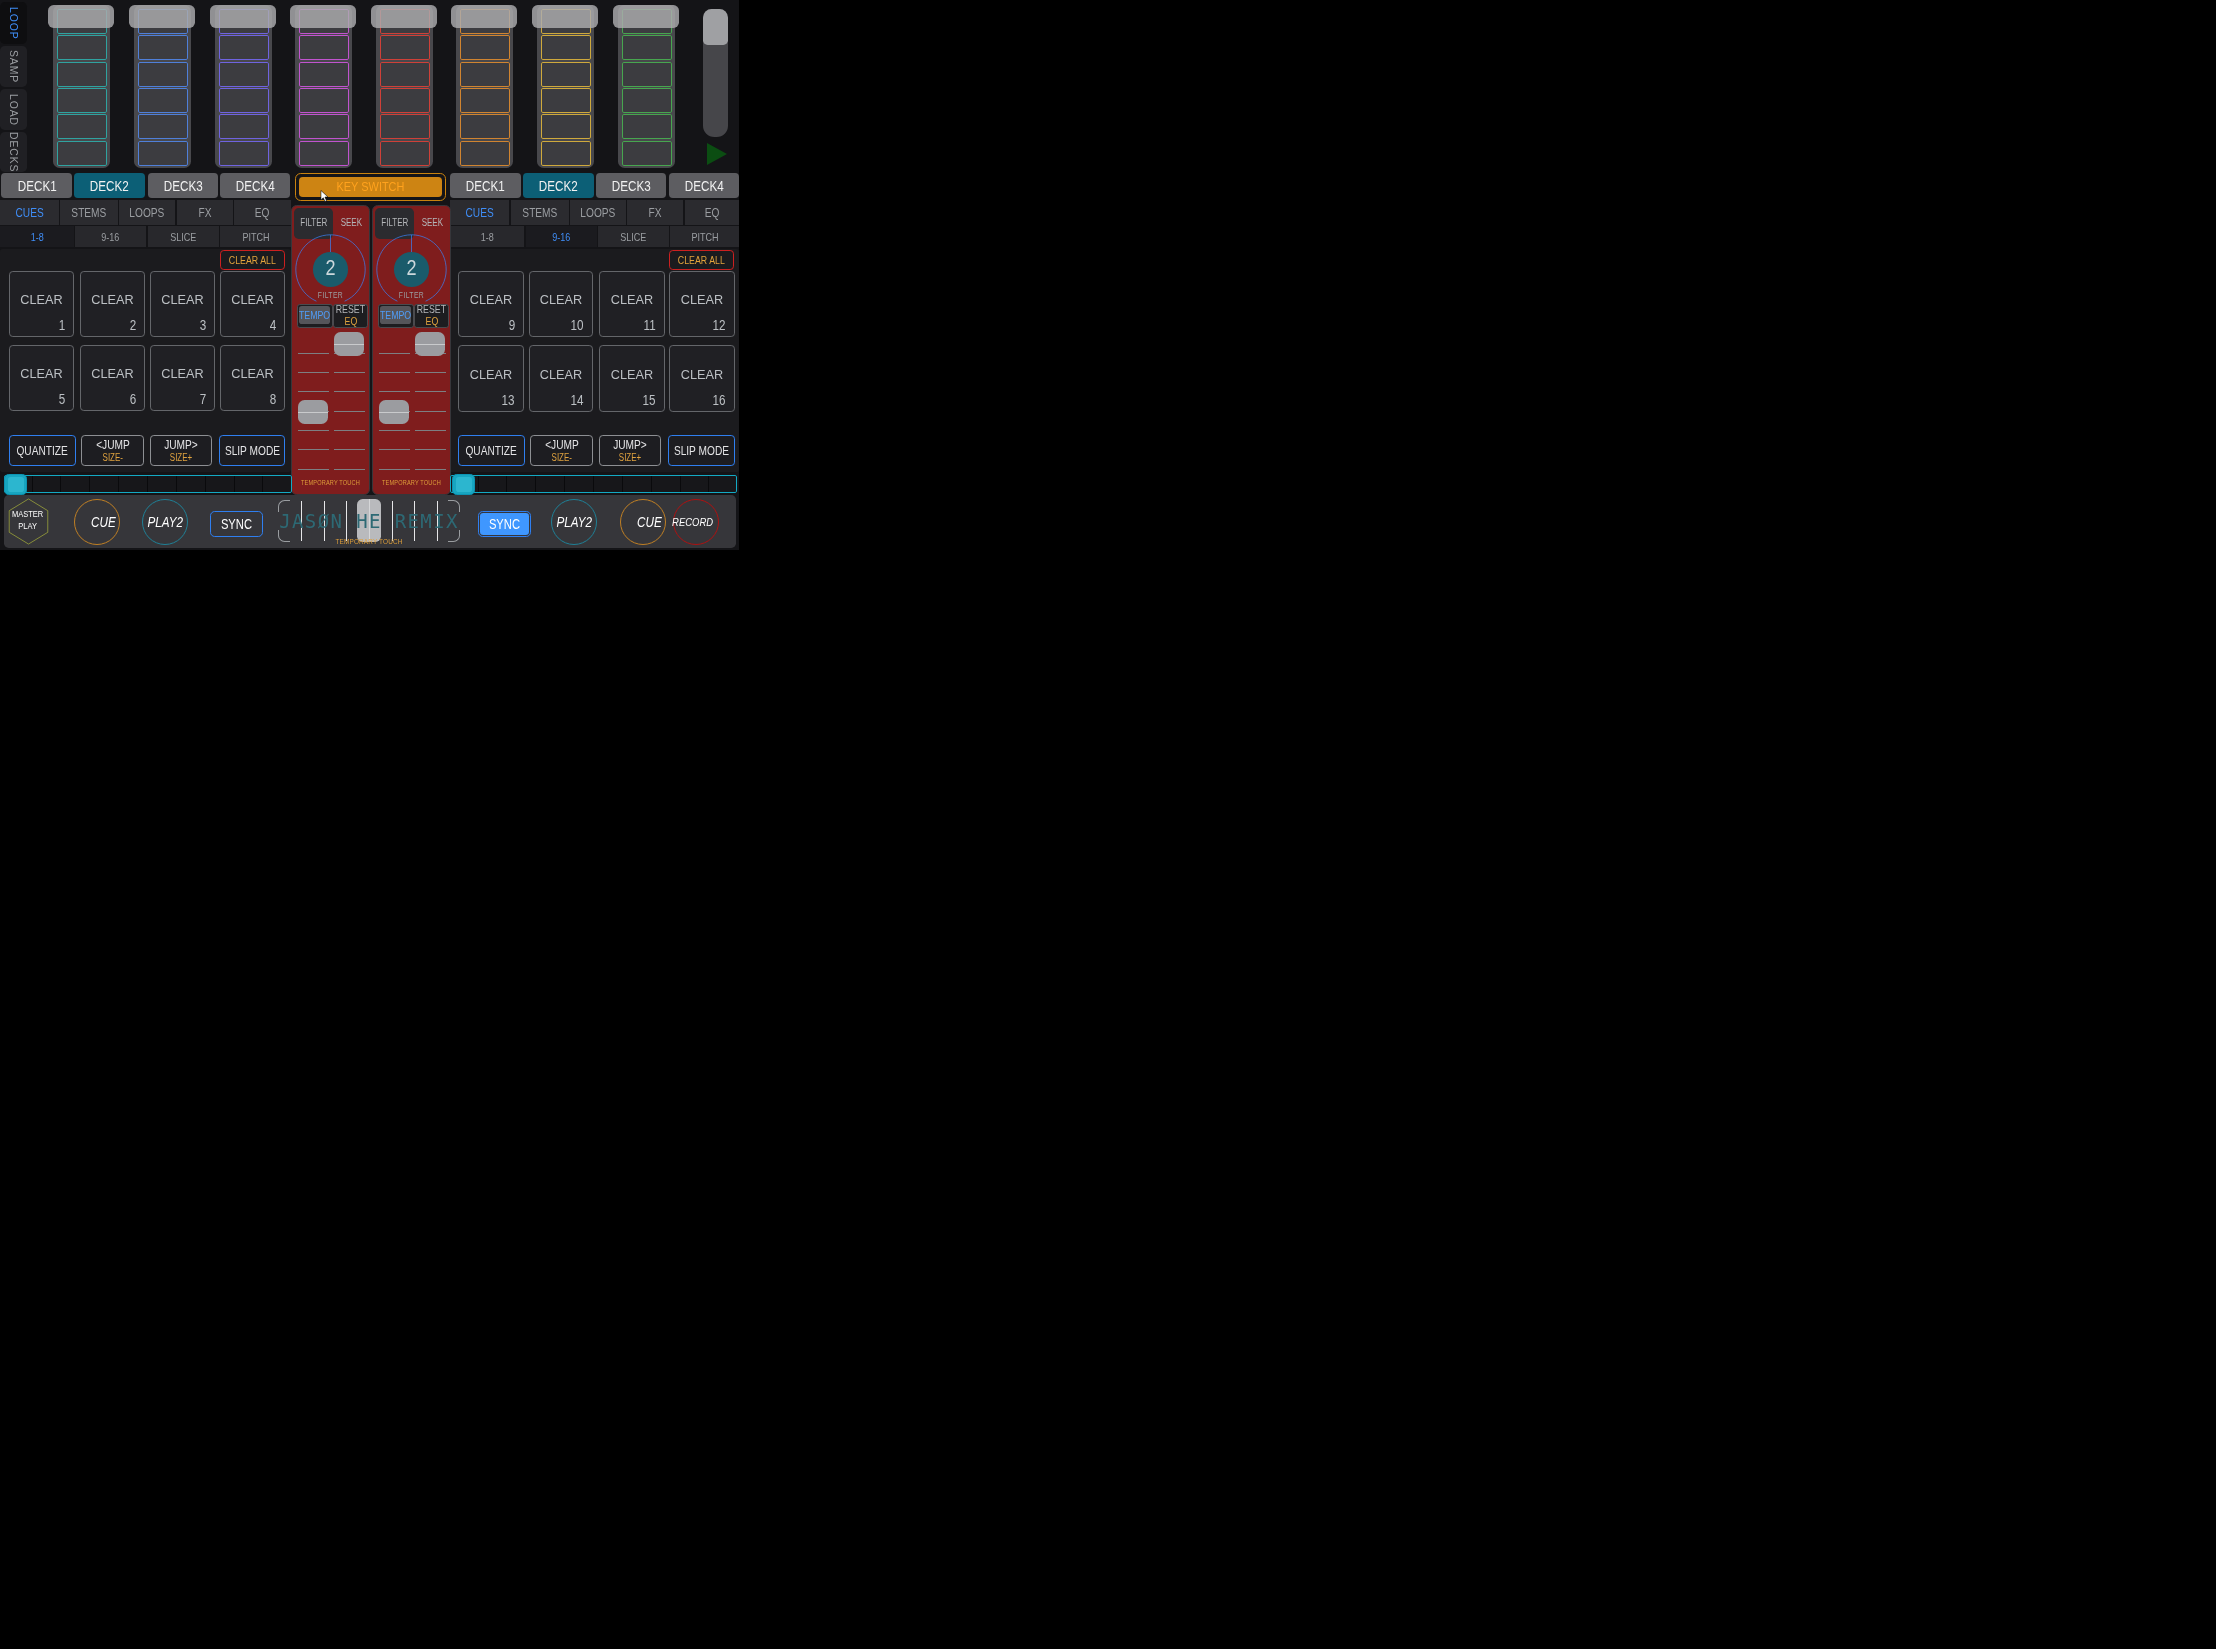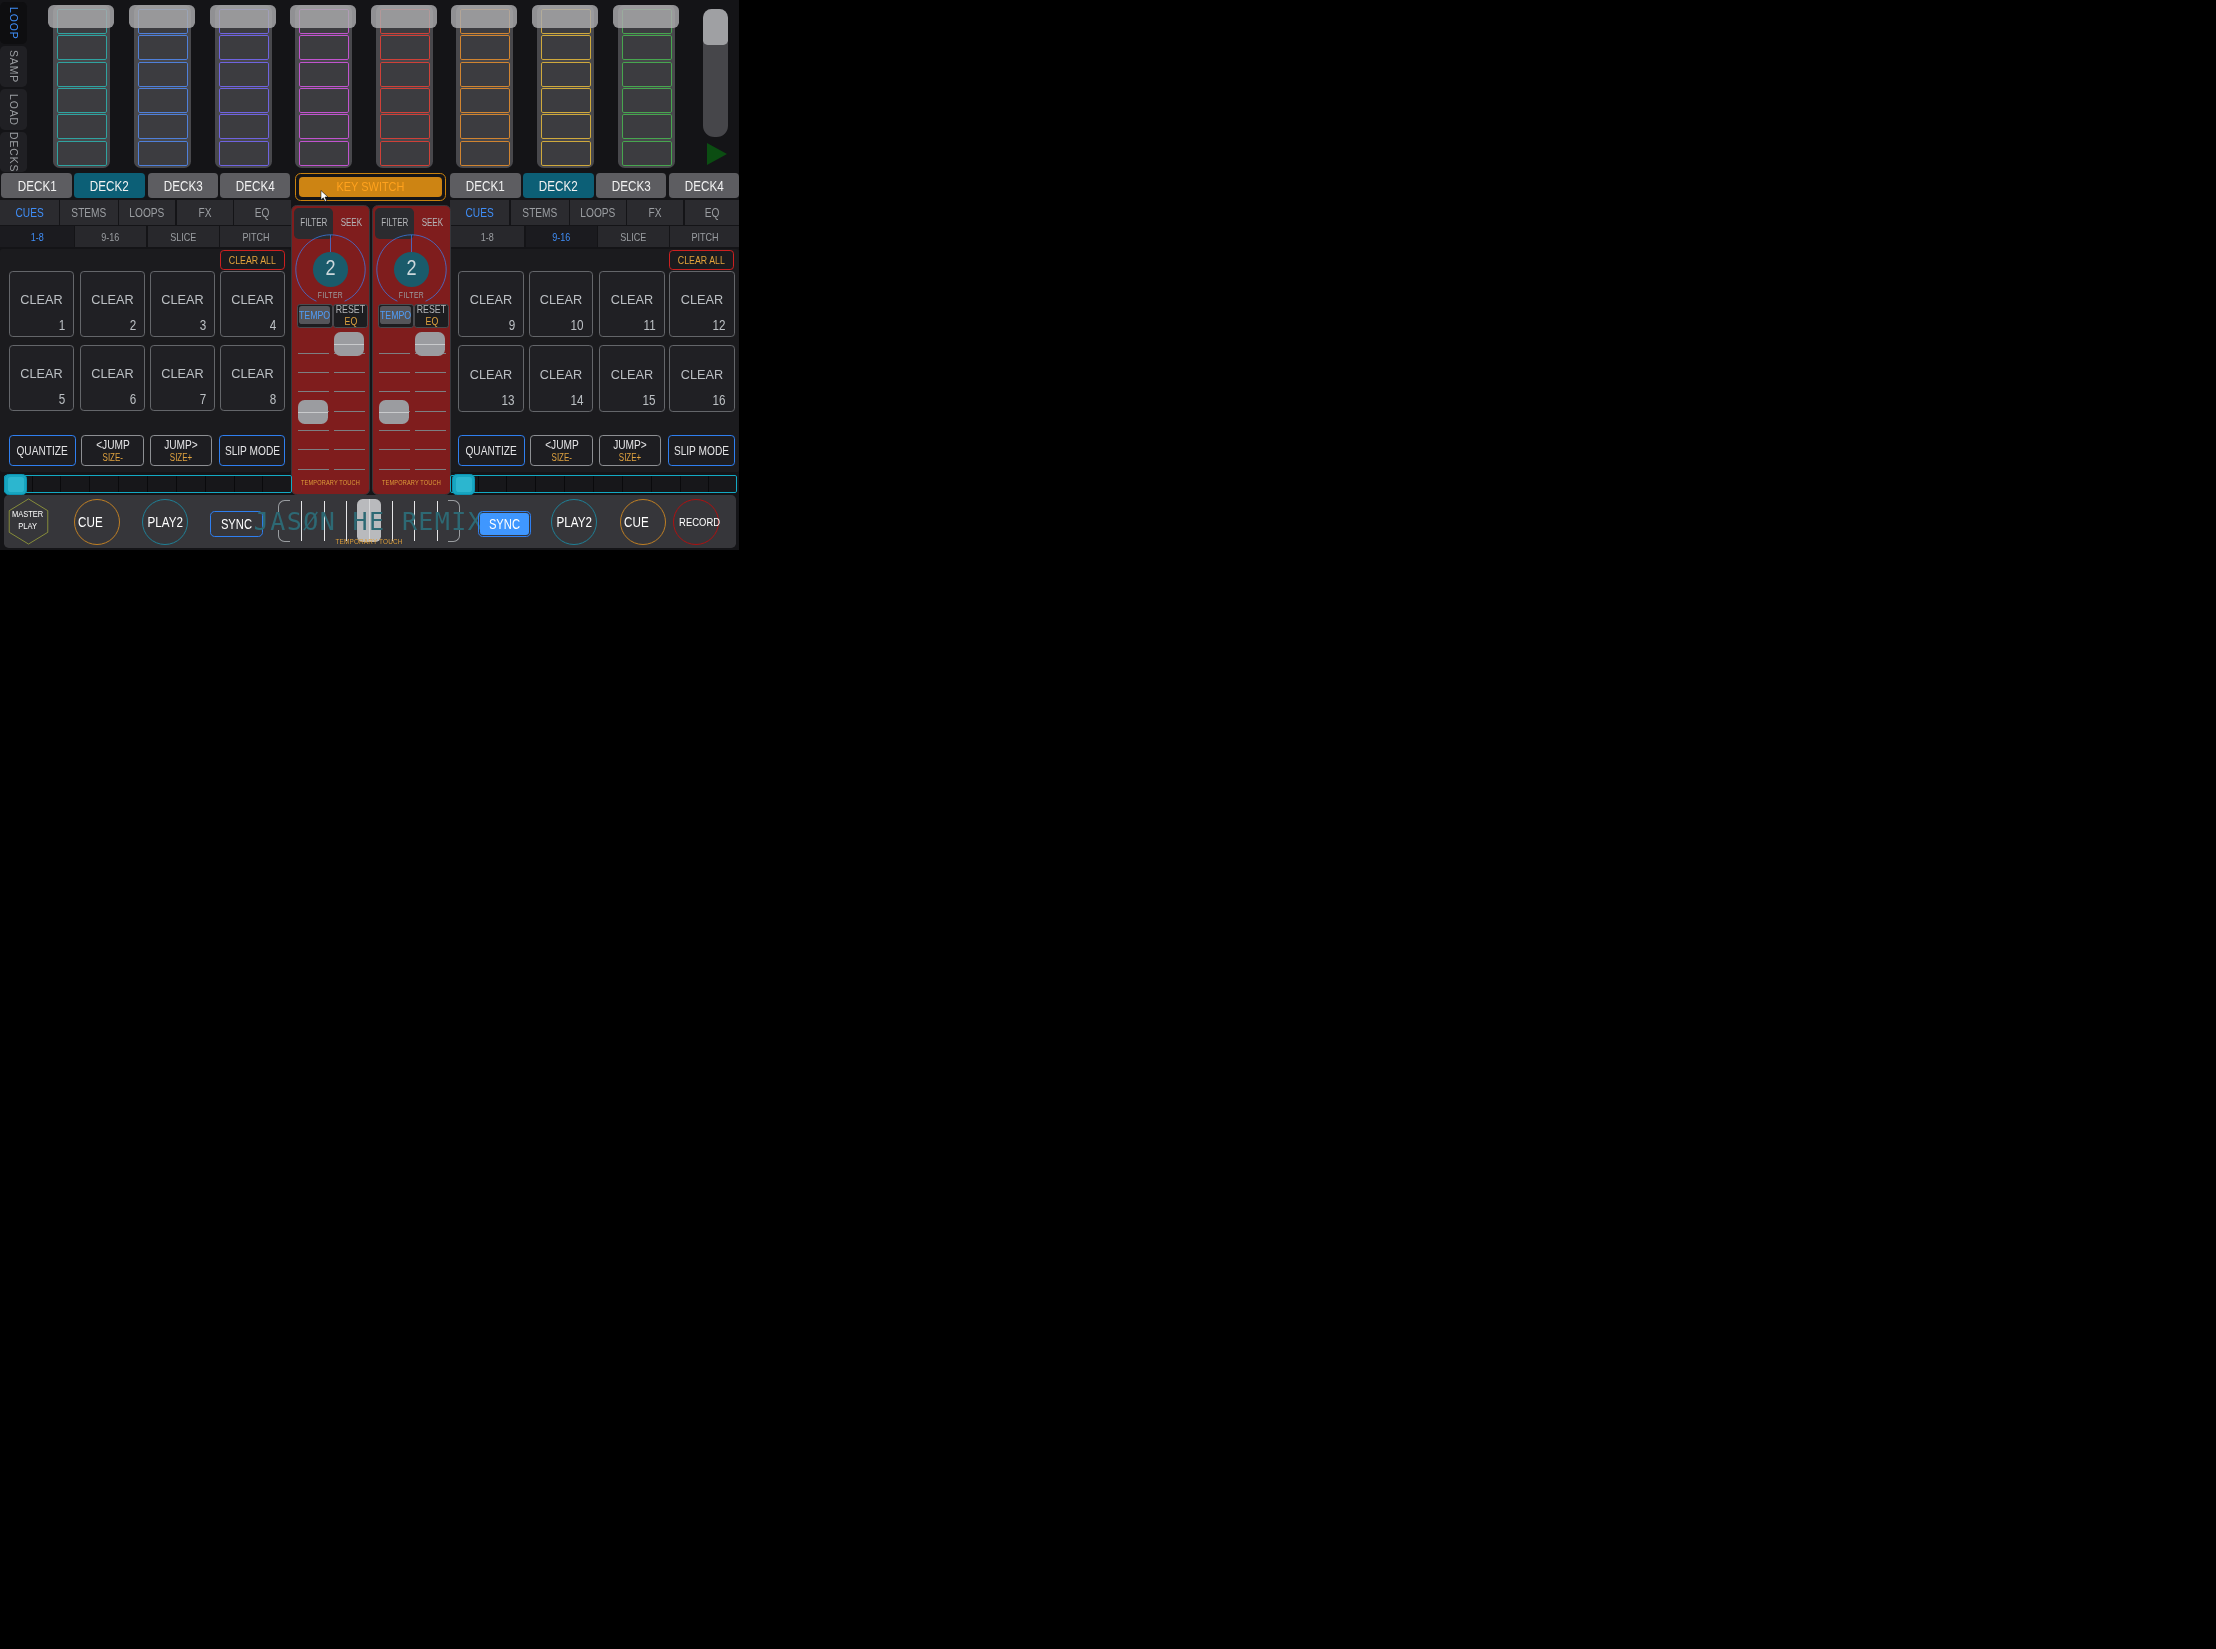--- a/index.html
+++ b/index.html
@@ -62,28 +62,28 @@
   #keyswitch-frame{border:0.7px solid #c8820f;border-radius:5.7px;}
   #keyswitch{background:#cd8413;border-radius:3.8px;}
   #keyswitch span{color:#ffa21d;font-size:13.7px;}
   
   .hslider{position:absolute;height:16px;background:#17171a;border:0.7px solid #13aac4;border-radius:1.9px;}
   .hslider .htick{position:absolute;top:0;bottom:0;width:0.9px;background:#0a0a0c;}
   .hhandle{position:absolute;width:21px;height:19px;border-radius:4.7px;background:#17a5c0;border:1.4px solid #0d93b2;}
   .hhandle::after{content:"";position:absolute;left:2.4px;right:2.4px;top:1.9px;bottom:1.9px;border-radius:2.8px;background:#2cb6cf;}
   
   #bottombar{background:#36363a;border-radius:4.7px;}
-  .circbtn{position:absolute;border-radius:50%;display:flex;align-items:center;justify-content:flex-start;}
+  .circbtn{position:absolute;border-radius:50%;display:flex;align-items:center;justify-content:flex-end;font-style:italic;}
   .circbtn span{color:#fff;font-size:14.6px;}
   .syncbtn{position:absolute;border:0.7px solid #2f7ff0;border-radius:4.7px;display:flex;align-items:center;justify-content:center;}
   .syncbtn span{color:#fff;font-size:14px;}
   .syncfill{position:absolute;inset:1.4px;background:#3f97ff;border-radius:3.3px;}
   .corner{position:absolute;width:11.3px;height:11.3px;border:0.7px solid #9a9da0;}
   .xtick{position:absolute;top:0.9px;bottom:0.9px;width:0.5px;background:#e6e6e8;}
-  #xfader-title{font-family:"DejaVu Sans Mono",monospace;font-size:25px;letter-spacing:1.4px;color:#2d6974;white-space:nowrap;}
+  #xfader-title{font-family:"DejaVu Sans Mono",monospace;font-size:19px;letter-spacing:1.4px;color:#2d6974;white-space:nowrap;}
   #xhandle{background:#b9babd;border-radius:5.7px;}
   #xhandle::after{content:"";position:absolute;top:0;bottom:0;left:50%;width:0.5px;background:#d5d6d8;}
 </style>
 </head>
 <body>
 
 <div id="stage">
 
   <div class="vtab active" style="top:1.9px;height:42px;">
     <span>LOOP</span>

